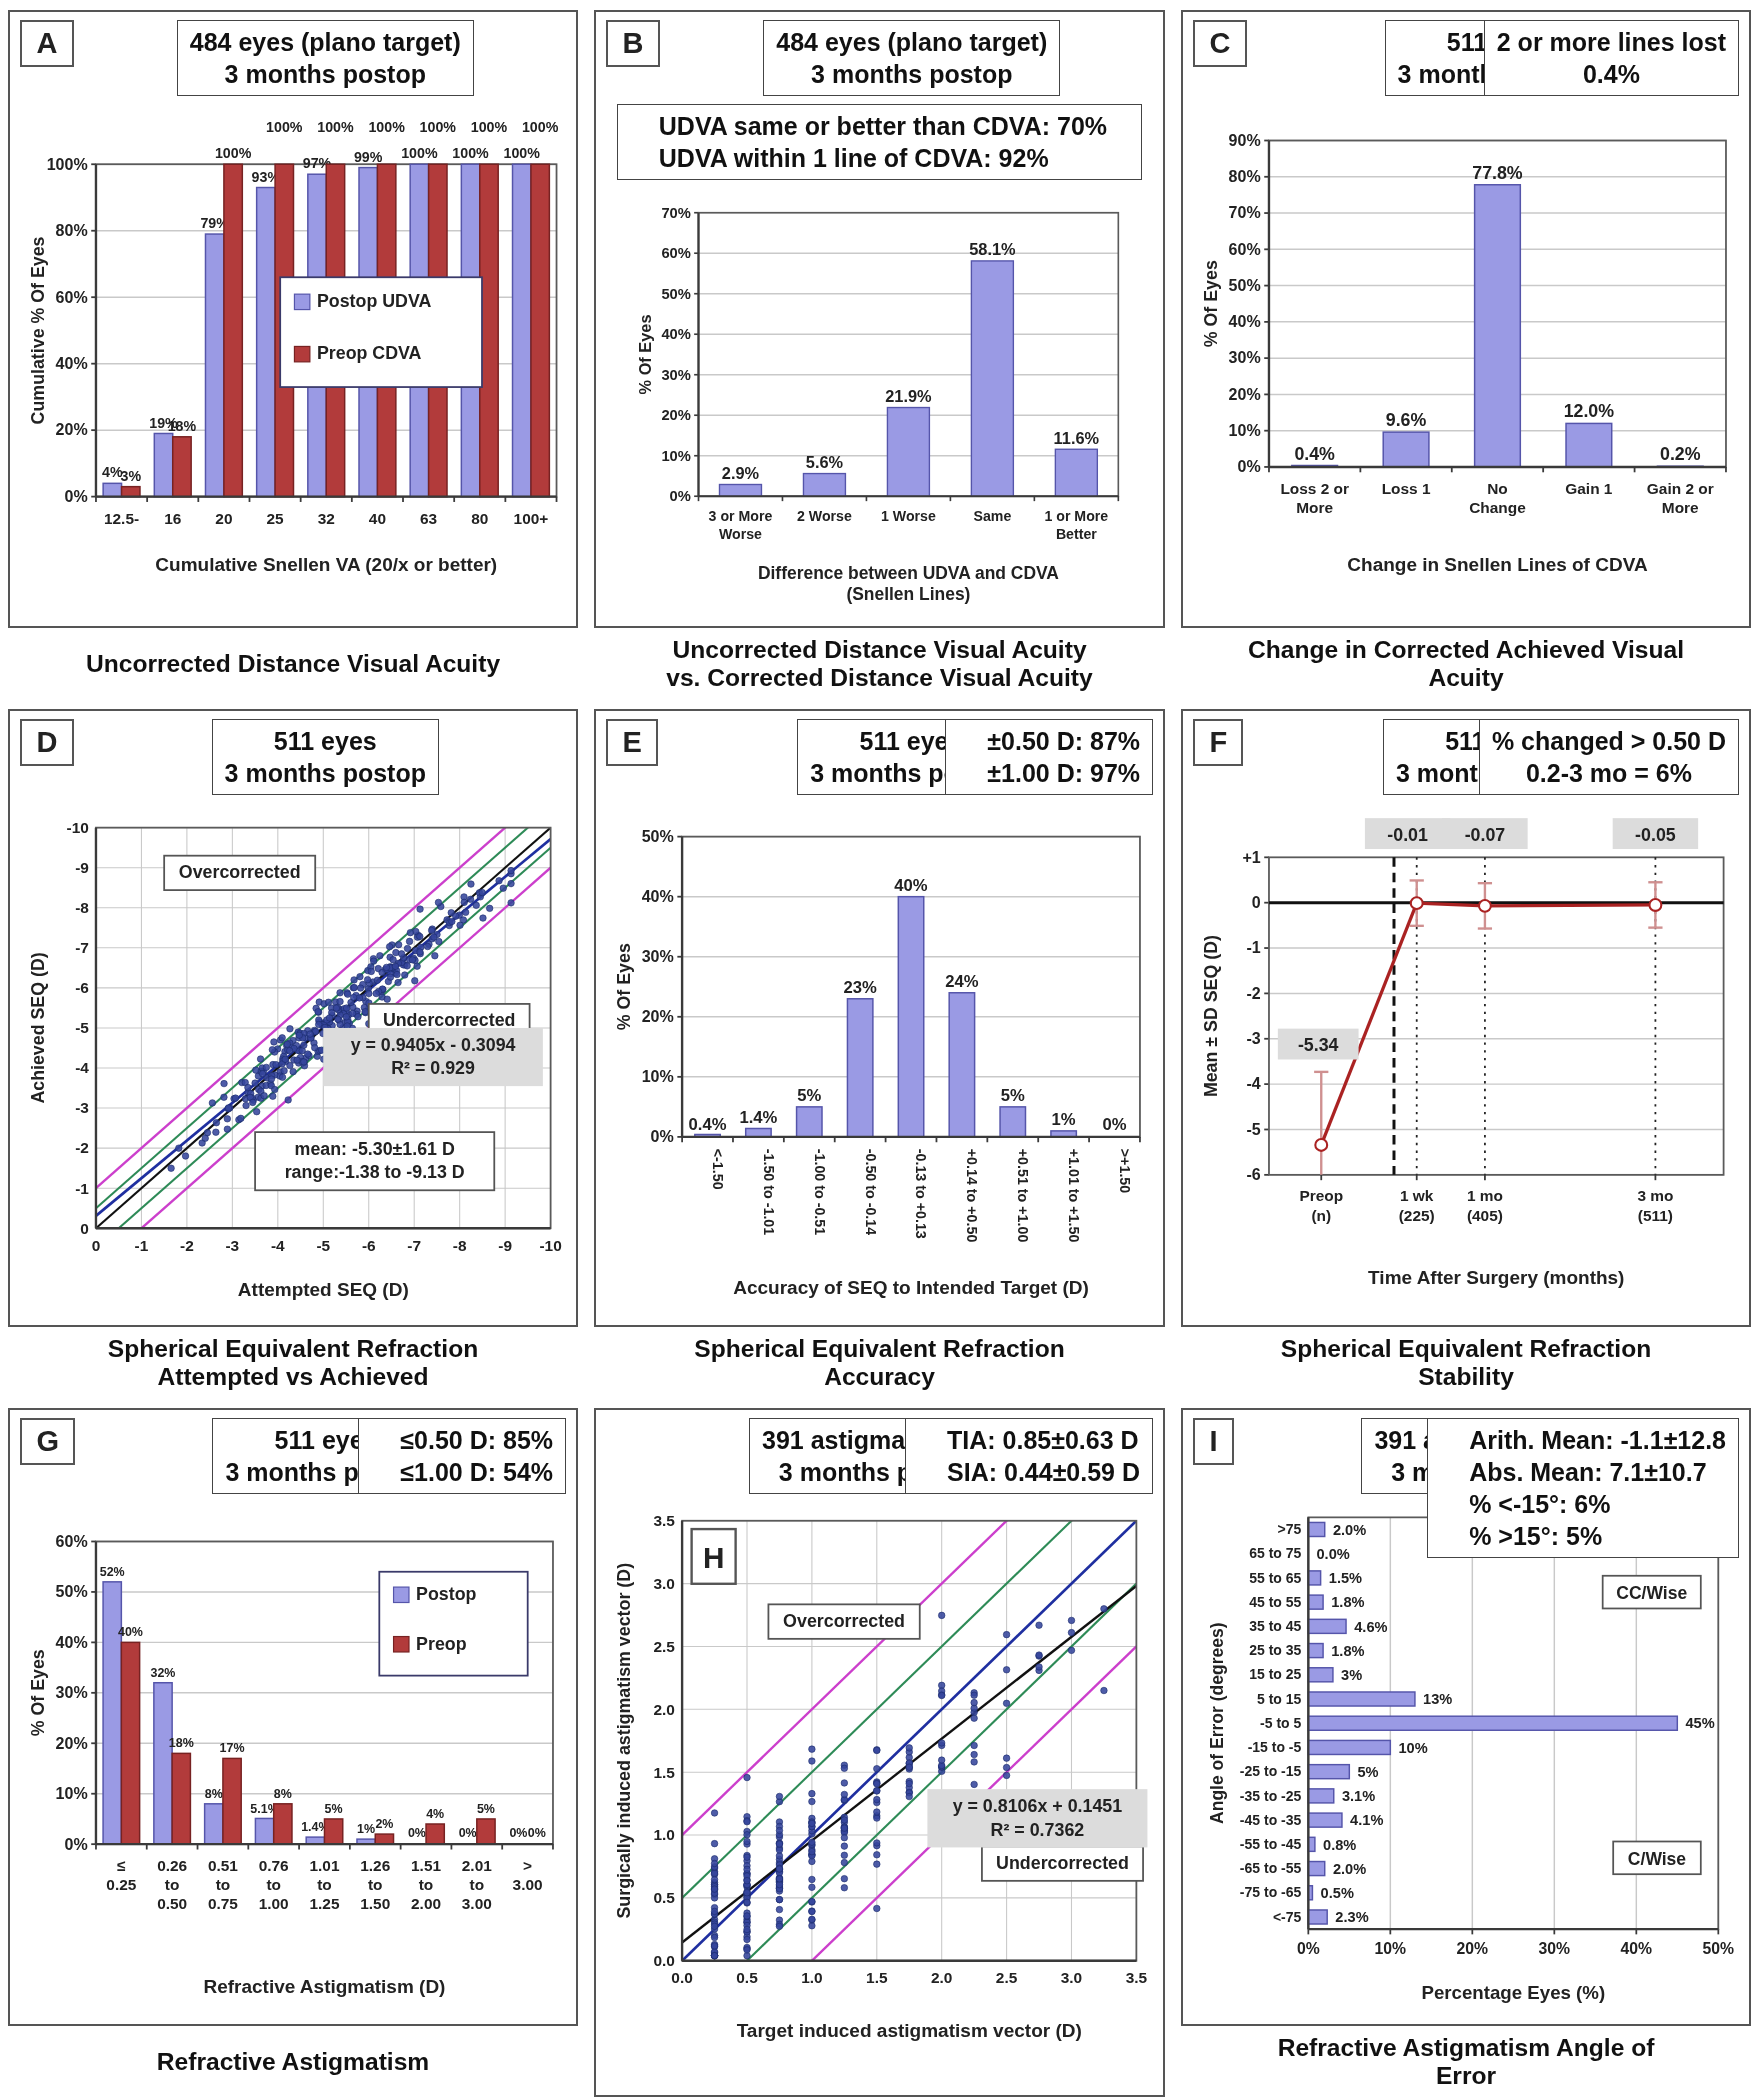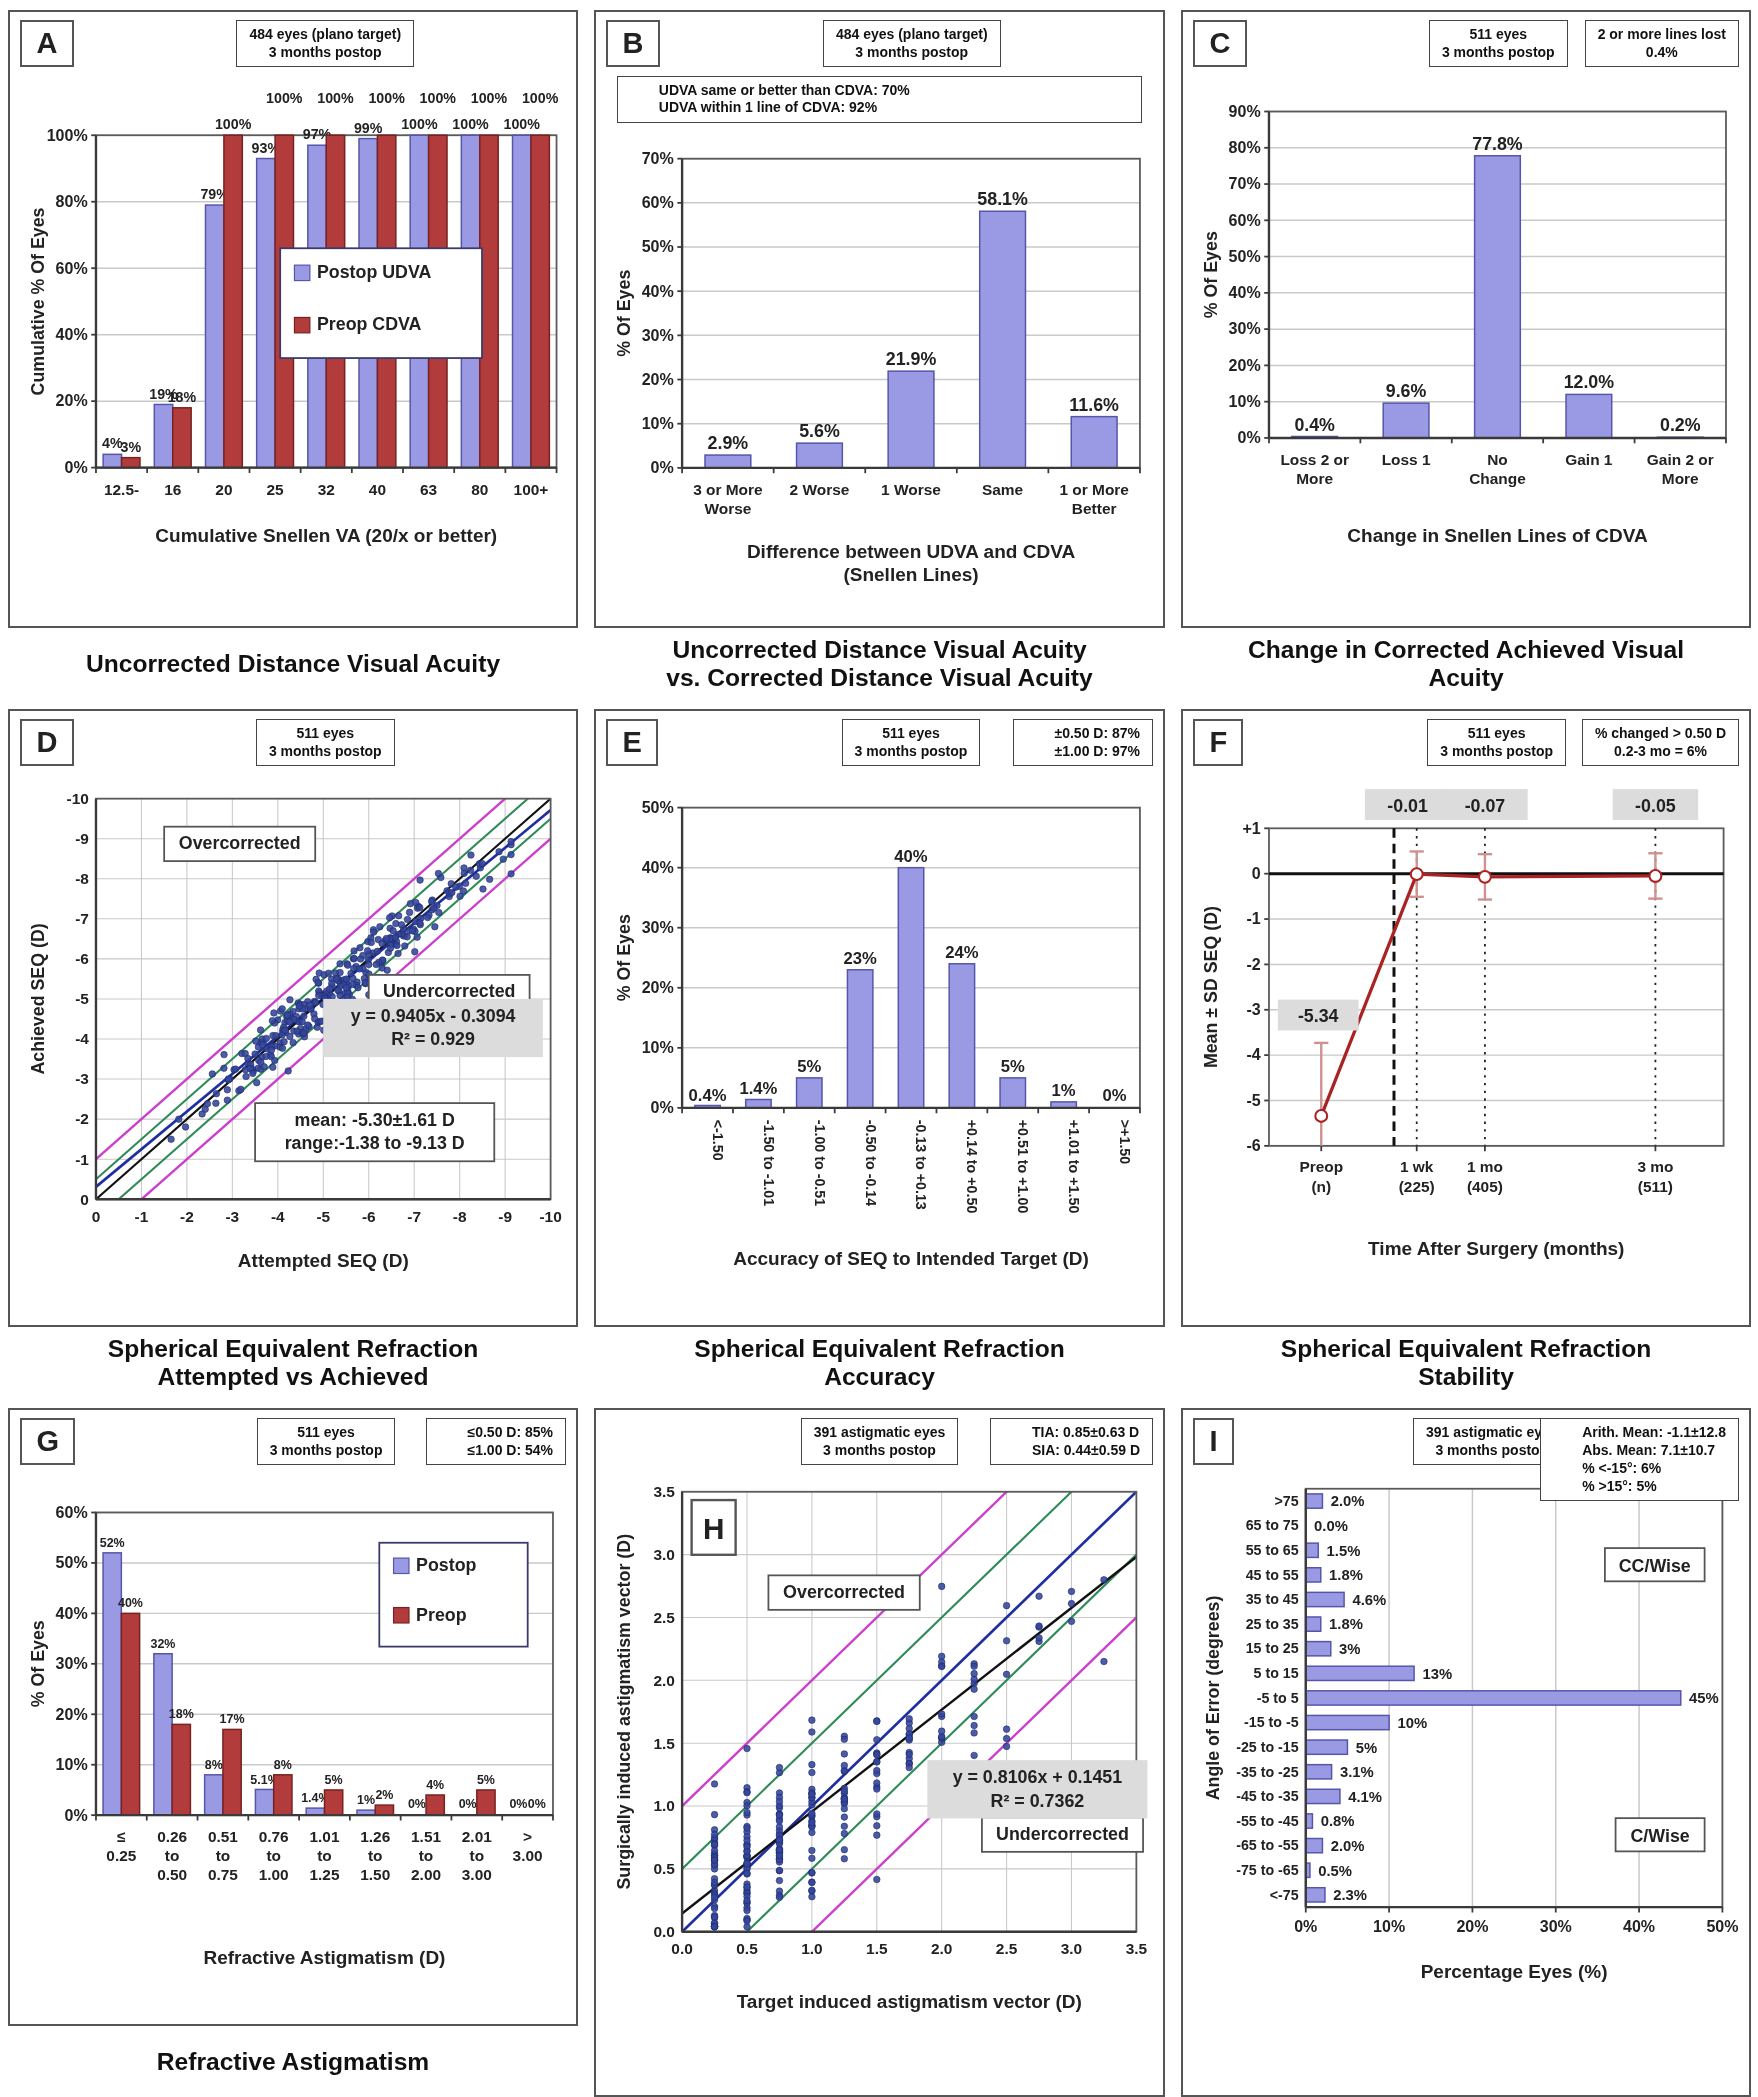--- a/index.html
+++ b/index.html
@@ -6,21 +6,21 @@
   body{width:1759px;height:2097px;font-family:"Liberation Sans",sans-serif;}
   .grid{display:grid;grid-template-columns:586px 587px 586px;grid-template-rows:699px 699px 699px;width:1759px;height:2097px;background:#fff;}
   .cell{display:flex;flex-direction:column;padding:9.6px 8.4px 0 8.4px;box-sizing:border-box;min-height:0;}
   .panel{flex:1;border:2.4px solid #555;background:#fff;display:flex;flex-direction:column;padding:8.4px 9.6px 4.8px 9.6px;min-height:0;box-sizing:border-box;}
   .panel-title{height:71px;display:flex;align-items:center;justify-content:center;text-align:center;
     font-weight:bold;font-size:24.6px;line-height:1.12;color:#111;white-space:pre-line;}
   .head{display:flex;align-items:flex-start;gap:10.8px;position:relative;}
   .letter{border:2.4px solid #555;font-size:29px;font-weight:bold;padding:4.8px 14.4px;color:#222;background:#fff;}
   .boxes{flex:1;position:relative;display:flex;justify-content:center;align-items:flex-start;min-height:0;}
   .boxes2{width:100%;}
-  .hbox{border:1.8px solid #444;padding:4.8px 12px;font-size:14px;font-weight:bold;text-align:center;
+  .hbox{border:1.8px solid #444;padding:4.8px 12px;font-size:25px;font-weight:bold;text-align:center;
     background:#fff;color:#111;line-height:1.28;display:inline-block;}
   .hbox.right{position:absolute;right:0;top:0;z-index:5;}
   .hbox.la{text-align:left;padding-left:41px;}
   .hbox.wide{display:block;margin:8.4px auto 0 auto;width:86%;}
   .chart{flex:1;min-height:0;display:flex;justify-content:center;}
   .chart svg{width:100%;height:100%;}
 </style>
 </head>
 <body>
 
@@ -1420,15 +1420,17 @@
             </g>
             <g>
               <rect x="712" y="595" width="150" height="56" fill="#ffffff" stroke="#555" stroke-width="3"></rect>
               <text x="787" y="635" fill="#222222" font-size="30" font-weight="bold" text-anchor="middle" font-family="&quot;Liberation Sans&quot;,sans-serif">C/Wise</text>
             </g>
             <text x="541" y="864" fill="#222222" font-size="32" font-weight="bold" text-anchor="middle" font-family="&quot;Liberation Sans&quot;,sans-serif">Percentage Eyes (%)</text>
             <text x="44" y="392.5" fill="#222222" font-size="30" font-weight="bold" text-anchor="middle" font-family="&quot;Liberation Sans&quot;,sans-serif" transform="rotate(-90 44 392.5)">Angle of Error (degrees)</text>
           </svg>
         </div>
     </div>
+    <div class="panel-title">Refractive Astigmatism Angle of
+Error</div>
   </div>
 </div>
 
 
 </body></html>

